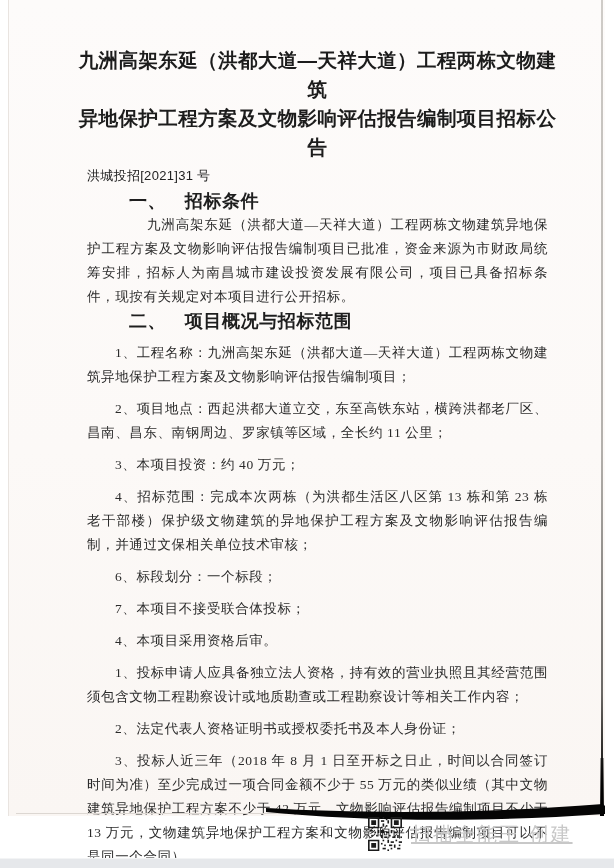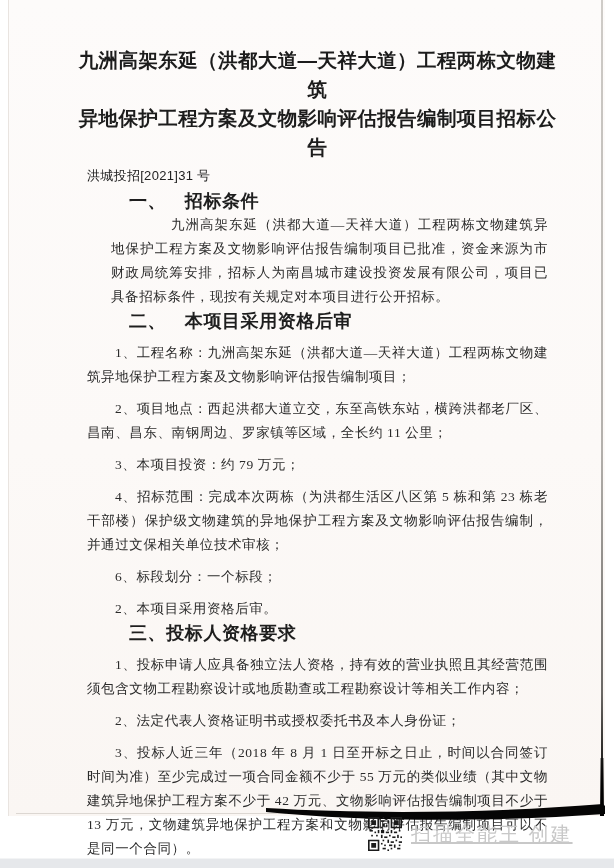--- a/index.html
+++ b/index.html
@@ -60,21 +60,21 @@
   .heading {
     font-family:"Liberation Sans","DejaVu Sans",sans-serif;
     font-weight:700; font-size:18px; line-height:24px;
     letter-spacing:.6px; color:#1e1e1e;
     padding-left:42px;
   }
   .para {
     font-size:13.5px; line-height:24px; letter-spacing:.6px;
     text-align:justify; color:#2b2b2b;
   }
-  .para.lead { text-indent:60px;margin-left:24px; }
+  .para.lead { text-indent:60px; }
   .para.item { text-indent:28px;margin-top:8px; }
 
   
   .watermark {
     position:absolute; left:368px; top:817px;
     display:flex; align-items:center; gap:9px;
   }
   .qr { width:34px; height:34px; }
   .wm-text {
     font-family:"Liberation Sans","DejaVu Sans",sans-serif;
@@ -103,29 +103,29 @@
         <span class="tline">九洲高架东延（洪都大道—天祥大道）工程两栋文物建筑</span>
         <span class="tline">异地保护工程方案及文物影响评估报告编制项目招标公告</span>
       </h1>
 
       <div class="docnum">洪城投招[2021]31 号</div>
 
       <div class="bodytext">
         <p class="heading">一、　招标条件</p>
         <p class="para lead">九洲高架东延（洪都大道—天祥大道）工程两栋文物建筑异地保护工程方案及文物影响评估报告编制项目已批准，资金来源为市财政局统筹安排，招标人为南昌城市建设投资发展有限公司，项目已具备招标条件，现按有关规定对本项目进行公开招标。</p>
 
-        <p class="heading">二、　本项目采用资格后审</p>
+        <p class="heading">二、　项目概况与招标范围</p>
         <p class="para item">1、工程名称：九洲高架东延（洪都大道—天祥大道）工程两栋文物建筑异地保护工程方案及文物影响评估报告编制项目；</p>
         <p class="para item">2、项目地点：西起洪都大道立交，东至高铁东站，横跨洪都老厂区、昌南、昌东、南钢周边、罗家镇等区域，全长约 11 公里；</p>
-        <p class="para item">3、本项目投资：约 79 万元；</p>
-        <p class="para item">4、招标范围：完成本次两栋（为洪都生活区八区第 5 栋和第 23 栋老干部楼）保护级文物建筑的异地保护工程方案及文物影响评估报告编制，并通过文保相关单位技术审核；</p>
+        <p class="para item">3、本项目投资：约 40 万元；</p>
+        <p class="para item">4、招标范围：完成本次两栋（为洪都生活区八区第 13 栋和第 23 栋老干部楼）保护级文物建筑的异地保护工程方案及文物影响评估报告编制，并通过文保相关单位技术审核；</p>
         <p class="para item">6、标段划分：一个标段；</p>
-        <p class="para item">2、本项目采用资格后审。</p>
+        <p class="para item">7、本项目不接受联合体投标；</p>
+        <p class="para item">4、本项目采用资格后审。</p>
 
-        <p class="heading">三、投标人资格要求</p>
         <p class="para item">1、投标申请人应具备独立法人资格，持有效的营业执照且其经营范围须包含文物工程勘察设计或地质勘查或工程勘察设计等相关工作内容；</p>
         <p class="para item">2、法定代表人资格证明书或授权委托书及本人身份证；</p>
         <p class="para item">3、投标人近三年（2018 年 8 月 1 日至开标之日止，时间以合同签订时间为准）至少完成过一项合同金额不少于 55 万元的类似业绩（其中文物建筑异地保护工程方案不少于 42 万元、文物影响评估报告编制项目不少于 13 万元，文物建筑异地保护工程方案和文物影响评估报告编制项目可以不是同一个合同）。</p>
         <p class="para item">4、信誉要求：</p>
       </div>
     </div>
 
     <div class="edge-left"></div>
     <div class="edge-right"></div>
     <div class="edge-right-dark"></div>

